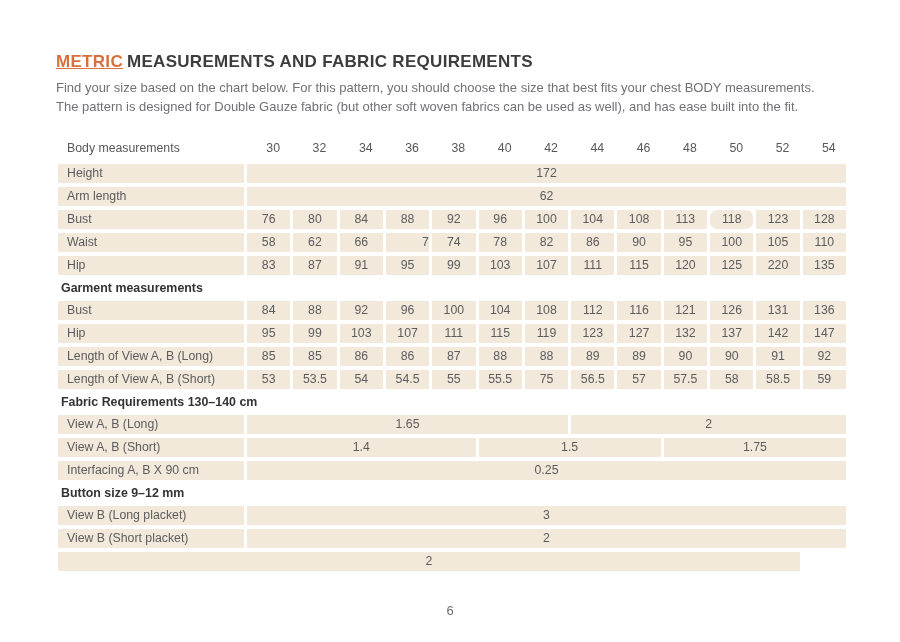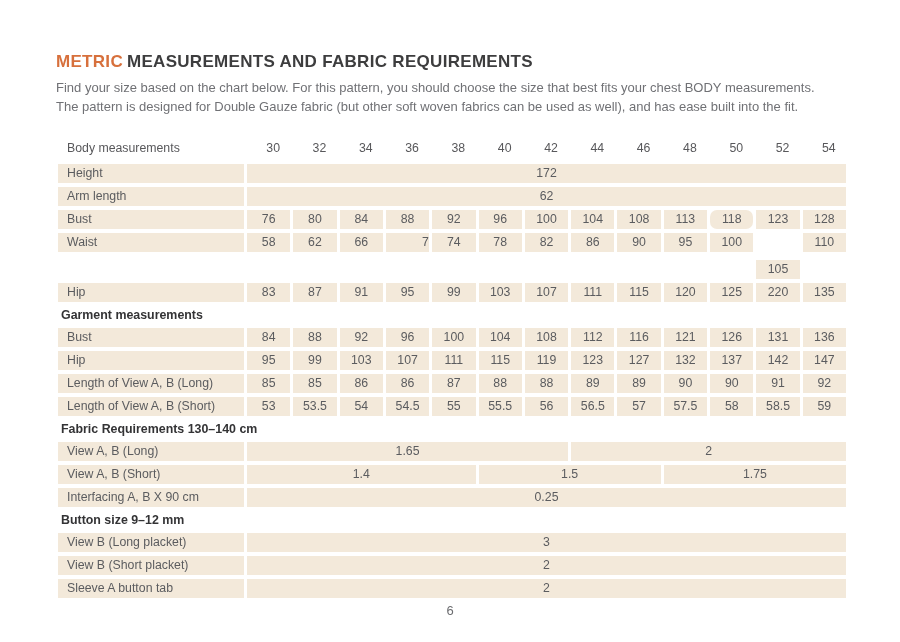--- a/index.html
+++ b/index.html
@@ -9,21 +9,21 @@
     background: #ffffff;
     font-family: "Liberation Sans", sans-serif;
     position: relative;
     overflow: hidden;
   }
   .title {
     position: absolute; left: 56px; top: 52px;
     font-size: 17px; font-weight: 700; letter-spacing: 0.3px;
     color: #3d3d3e; white-space: nowrap;
   }
-  .title .accent { color: #d7703c; }
+  .title .accent { color: #d7703c; text-decoration: underline; }
   .title .rest { margin-left: 4px; }
   .intro {
     position: absolute; left: 56px; top: 79px;
     font-size: 13px; line-height: 18.5px; color: #707175;
   }
   .intro div { white-space: nowrap; }
   .m-table {
     position: absolute; left: 58px; top: 140px; width: 788px;
   }
   .t-row {
@@ -111,21 +111,21 @@
       <div class="cell" style="grid-column: span 1;">62</div>
       <div class="cell" style="grid-column: span 1;">66</div>
       <div class="cell" style="grid-column: span 1; padding-left: 36px;">70</div>
       <div class="cell" style="grid-column: span 1;">74</div>
       <div class="cell" style="grid-column: span 1;">78</div>
       <div class="cell" style="grid-column: span 1;">82</div>
       <div class="cell" style="grid-column: span 1;">86</div>
       <div class="cell" style="grid-column: span 1;">90</div>
       <div class="cell" style="grid-column: span 1;">95</div>
       <div class="cell" style="grid-column: span 1;">100</div>
-      <div class="cell" style="grid-column: span 1; margin-top: 27px;">105</div>
+      <div class="cell" style="grid-column: span 1;">105</div>
       <div class="cell" style="grid-column: span 1;">110</div>
     </div>
     <div class="t-row">
       <div class="cell label-cell">Hip</div>
       <div class="cell" style="grid-column: span 1;">83</div>
       <div class="cell" style="grid-column: span 1;">87</div>
       <div class="cell" style="grid-column: span 1;">91</div>
       <div class="cell" style="grid-column: span 1;">95</div>
       <div class="cell" style="grid-column: span 1;">99</div>
       <div class="cell" style="grid-column: span 1;">103</div>
@@ -187,21 +187,21 @@
       <div class="cell" style="grid-column: span 1;">92</div>
     </div>
     <div class="t-row">
       <div class="cell label-cell">Length of View A, B (Short)</div>
       <div class="cell" style="grid-column: span 1;">53</div>
       <div class="cell" style="grid-column: span 1;">53.5</div>
       <div class="cell" style="grid-column: span 1;">54</div>
       <div class="cell" style="grid-column: span 1;">54.5</div>
       <div class="cell" style="grid-column: span 1;">55</div>
       <div class="cell" style="grid-column: span 1;">55.5</div>
-      <div class="cell" style="grid-column: span 1;">56</div>
+      <div class="cell" style="grid-column: span 1;">75</div>
       <div class="cell" style="grid-column: span 1;">56.5</div>
       <div class="cell" style="grid-column: span 1;">57</div>
       <div class="cell" style="grid-column: span 1;">57.5</div>
       <div class="cell" style="grid-column: span 1;">58</div>
       <div class="cell" style="grid-column: span 1;">58.5</div>
       <div class="cell" style="grid-column: span 1;">59</div>
     </div>
     <div class="sec-header">Fabric Requirements 130–140 cm</div>
     <div class="t-row">
       <div class="cell label-cell">View A, B (Long)</div>
@@ -221,18 +221,17 @@
     <div class="sec-header">Button size 9–12 mm</div>
     <div class="t-row">
       <div class="cell label-cell">View B (Long placket)</div>
       <div class="cell" style="grid-column: span 13;">3</div>
     </div>
     <div class="t-row">
       <div class="cell label-cell">View B (Short placket)</div>
       <div class="cell" style="grid-column: span 13;">2</div>
     </div>
     <div class="t-row">
-      <div class="cell label-cell">Sleeve A button tab</div>
       <div class="cell" style="grid-column: span 13;">2</div>
     </div>
   </div>
 
 <div class="footer">6</div>
 
 </body></html>

